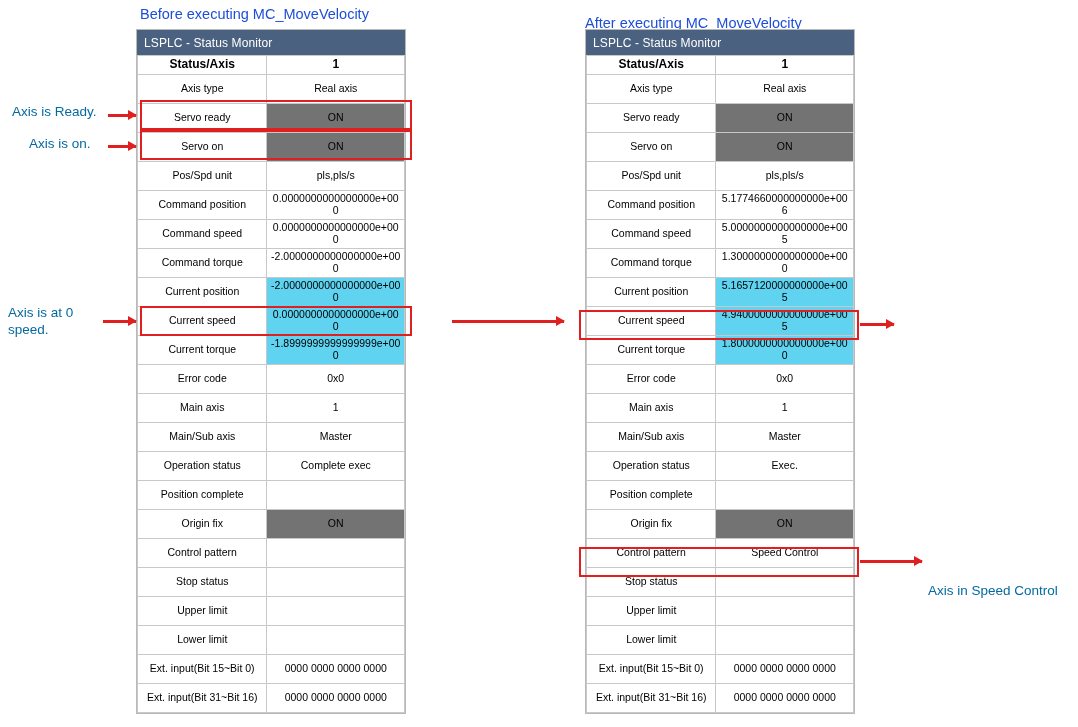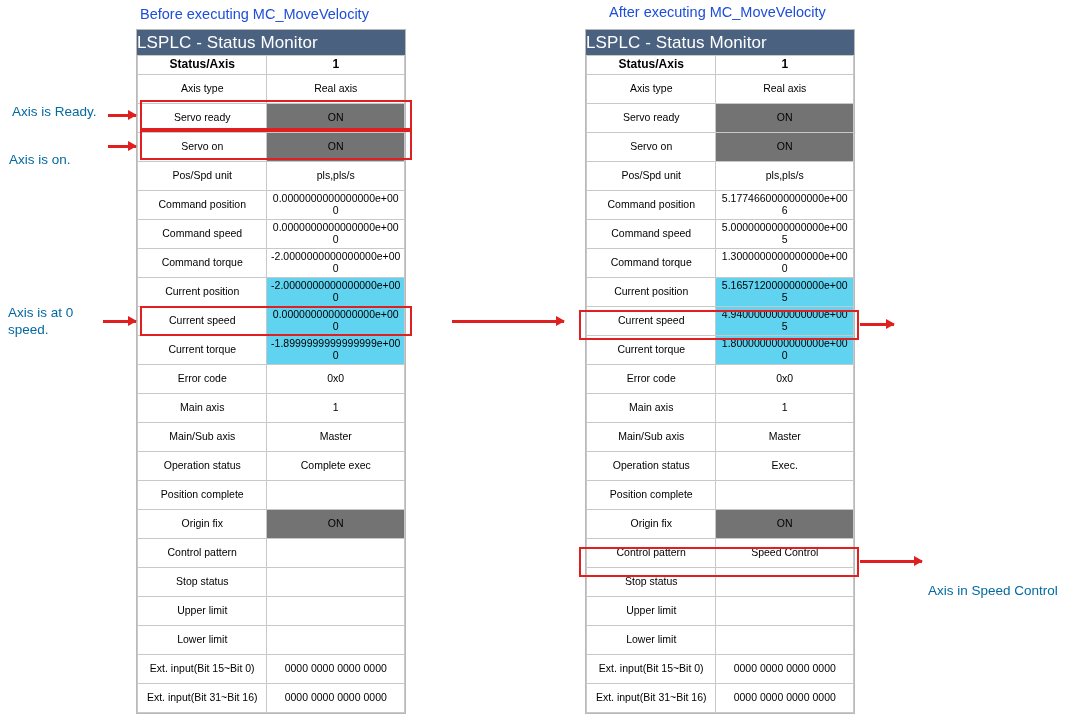--- a/index.html
+++ b/index.html
@@ -13,40 +13,40 @@
   .stage { position: relative; width: 1078px; height: 727px; }
 
   
   .panel-heading {
     position: absolute;
     font-size: 14.5px;
     color: #1d4ed8;
     white-space: nowrap;
   }
   #heading-before { left: 140px; top: 6px; }
-  #heading-after  { left: 585px; top: 4px; margin-left: 24px; }
+  #heading-after  { left: 585px; top: 15px; }
 
   
   .monitor {
     position: absolute;
     width: 270px;
     border: 1px solid #b9b9b9;
     background: #ffffff;
   }
   #monitor-before { left: 136px; top: 29px; }
   #monitor-after  { left: 585px; top: 29px; }
 
   .title-bar {
     height: 25px;
     background: #4a6180;
     color: #ffffff;
-    font-size: 17px;
+    font-size: 12px;
     display: flex;
     align-items: center;
-    padding-left: 0;
+    padding-left: 7px;
     letter-spacing: .1px;
   }
 
   table.grid {
     width: 100%;
     border-collapse: collapse;
     table-layout: fixed;
   }
   table.grid td {
     border: 1px solid #c8c8c8;
@@ -90,21 +90,21 @@
 
   
   .anno {
     position: absolute;
     font-size: 13.5px;
     color: #0369a1;
     line-height: 1.25;
     white-space: pre-line;
   }
   #anno-ready { left: 12px; top: 104px; }
-  #anno-on    { left: 9px; top: 136px; margin-top: 16px; }
+  #anno-on    { left: 29px; top: 136px; }
   #anno-zero  { left: 8px;  top: 305px; }
   #anno-speed { left: 900px; top: 306px; width: 175px; }
   #anno-ctrl  { left: 928px; top: 549px; margin-top: 34px; }
 
   
   .arrow {
     position: absolute;
     height: 2.5px;
     background: #e02020;
   }

